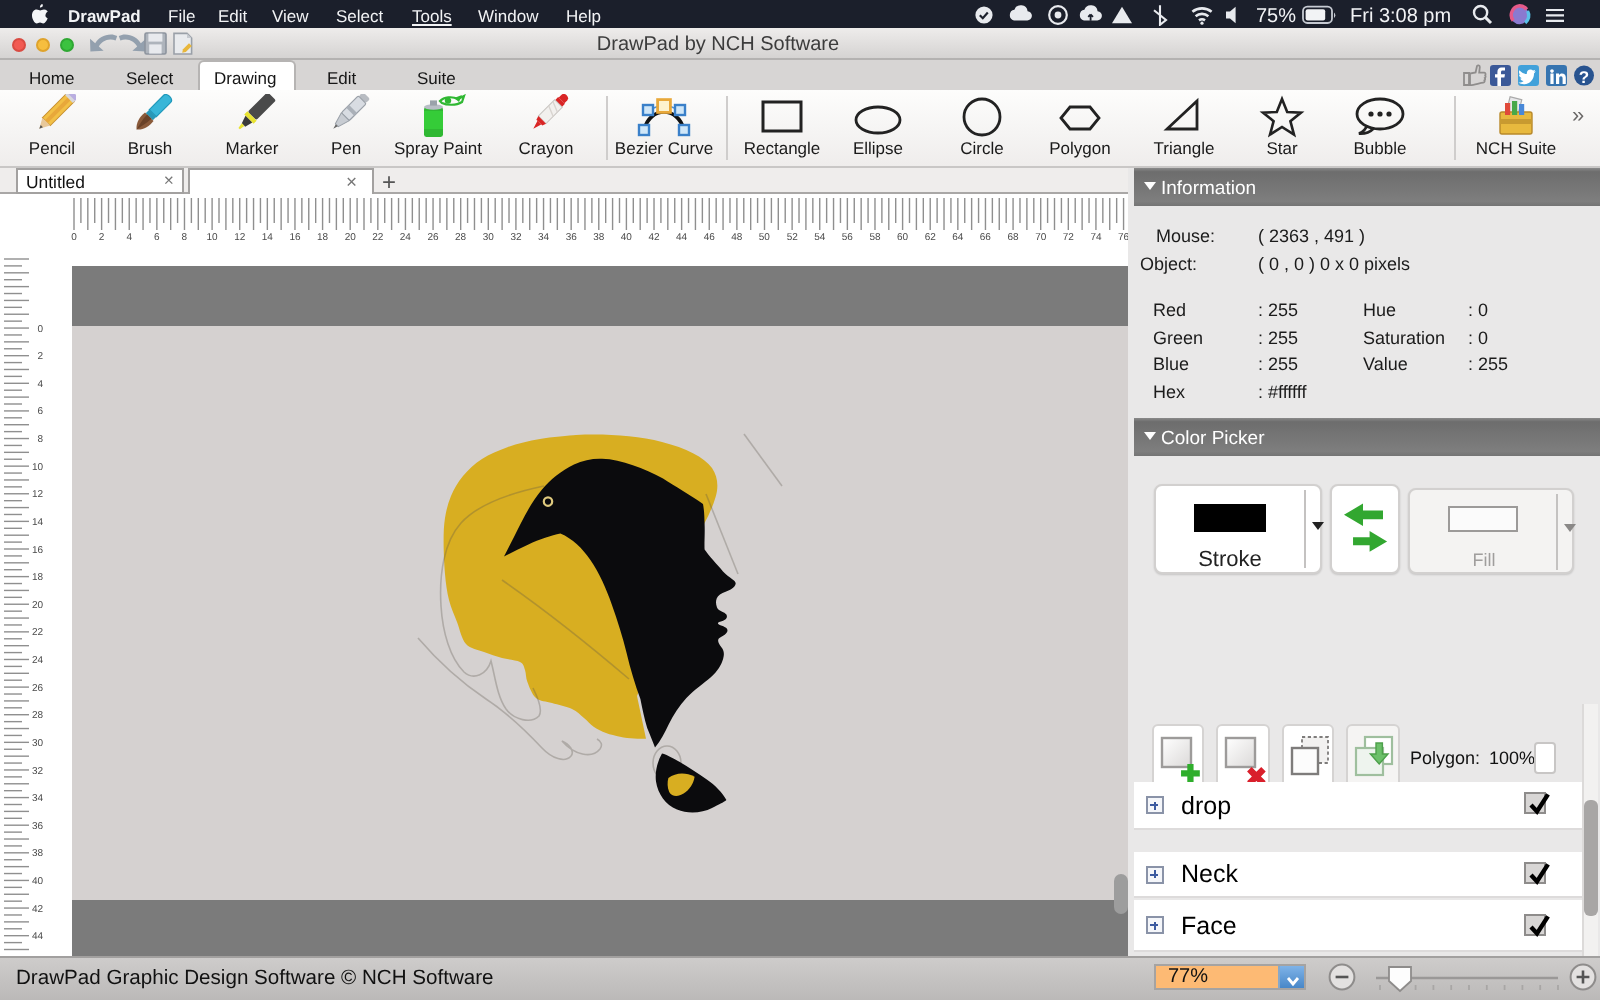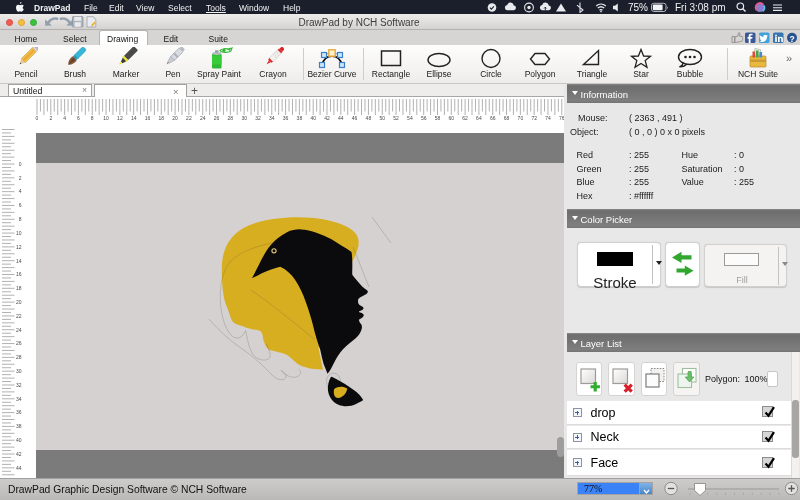--- a/index.html
+++ b/index.html
@@ -707,41 +707,37 @@
     <span class="itxt" style="left:170px;top:93px;">: 255</span>
   <span class="itxt" style="left:12.5px;top:106.5px;">Hex</span>
     <span class="itxt" style="left:65px;top:106.5px;">: #ffffff</span>
 
   <div class="phead" style="top:125px;">
       <span class="tri"></span>
       <span class="ht">Color Picker</span>
     </div>
   <div class="cpbtn" style="left:12.5px;top:158px;width:84px;height:45px;">
     <div style="position:absolute;left:19px;top:9px;width:36px;height:13.5px;background:#000;"></div>
-    <div style="position:absolute;left:0;top:31px;width:75px;text-align:center;font-size:15px;color:#222;">Stroke</div>
+    <div style="position:absolute;left:0;top:31px;width:75px;text-align:center;font-size:11px;color:#222;">Stroke</div>
     <div style="position:absolute;left:74.5px;top:2px;width:1px;height:39px;background:#c4c2c1;"></div>
     <div style="position:absolute;left:78.5px;top:18px;width:0;height:0;border-left:3.5px solid transparent;border-right:3.5px solid transparent;border-top:4.5px solid #222;"></div>
   </div>
   <div class="cpbtn" style="left:101px;top:158px;width:34.5px;height:45px;">
     <svg style="position:absolute;left:4.5px;top:8px" width="25" height="30" viewBox="0 0 25 30">
       <path d="M10.5 0.8v3.4h10v4.4h-10V12L1 6.4Z" fill="#32a730"></path>
       <path d="M14 14.5v3.4H5v4.4h9v3.5l9.5-5.6Z" fill="#32a730" transform="scale(0.92) translate(1,1.2)"></path>
     </svg>
   </div>
   <div class="cpbtn" style="left:140px;top:159.5px;width:82.5px;height:43.5px;background:#f4f3f2;">
     <div style="position:absolute;left:19px;top:8px;width:34.5px;height:13px;background:#fbfbfb;border:1px solid #9c9a99;"></div>
     <div style="position:absolute;left:0;top:30px;width:74px;text-align:center;font-size:9px;color:#a09e9d;">Fill</div>
     <div style="position:absolute;left:73px;top:2px;width:1px;height:38px;background:#c4c2c1;"></div>
     <div style="position:absolute;left:77px;top:17px;width:0;height:0;border-left:3.5px solid transparent;border-right:3.5px solid transparent;border-top:4.5px solid #8a8887;"></div>
   </div>
 
-  <div class="phead" style="top:249px;">
-      <span class="tri"></span>
-      <span class="ht">Layer List</span>
-    </div>
   <div class="lbtn" style="left:11.5px;top:278px;width:26.5px;height:34px;">
     <svg width="26" height="33" viewBox="0 0 26 33">
         <rect x="4" y="6" width="14.5" height="14.5" fill="url(#g1)" stroke="#9d9b9a" stroke-width="1.2"></rect>
         <defs>
           <linearGradient id="g1" x1="0" y1="0" x2="1" y2="1">
             <stop offset="0" stop-color="#ffffff"></stop>
             <stop offset="1" stop-color="#dbd9d8"></stop>
           </linearGradient>
         </defs>
         <path d="M16.5 19.5h3.4v3.4h3.4v3.4h-3.4v3.4h-3.4v-3.4h-3.4v-3.4h3.4z" fill="#2fae2c" transform="scale(0.92) translate(1.6,1.2)"></path>
@@ -771,21 +767,21 @@
     <svg width="26" height="33" viewBox="0 0 26 33">
         <rect x="8.5" y="5.5" width="13.5" height="13.5" fill="#fff" stroke="#9fbf9e" stroke-width="1.1"></rect>
         <rect x="4" y="11" width="13.5" height="13.5" fill="#eef4ee" stroke="#9fbf9e" stroke-width="1.1"></rect>
         <path d="M14 8.5h3.2v5.5h2.8l-4.4 5-4.4-5h2.8z" fill="#6cc06a" stroke="#4da04b" stroke-width="0.7"></path>
       </svg>
   </div>
   <span class="abs" style="left:141px;top:290px;font-size:9px;color:#111;">Polygon:</span>
   <span class="abs" style="left:180.5px;top:290px;font-size:9px;color:#111;text-align:right;">100%</span>
   <div class="abs" style="left:203px;top:286.5px;width:11px;height:16px;background:#fff;border:1px solid #c8c6c5;border-radius:2px;"></div>
 
-  <div class="lrow" style="top:317px;">
+  <div class="lrow" style="top:307px;">
       <span class="lplus"></span>
       <span class="lname">drop</span>
     <span class="lcheck">
         <svg width="15" height="15" viewBox="0 0 15 15">
           <path d="M3.5 8.5l3 3.2 5.5-8.5" fill="none" stroke="#000" stroke-width="2.2"></path>
         </svg>
       </span>
     </div>
   <div class="lrow" style="top:366px;height:26px;">
       <span class="lplus" style="top:8px;"></span>
@@ -805,21 +801,21 @@
         </svg>
       </span>
     </div>
 
   <div class="abs" style="left:227px;top:268px;width:8px;height:126px;background:#f2f1f0;border-left:1px solid #dcdad9;"></div>
   <div class="abs" style="left:228px;top:316px;width:6.5px;height:58px;background:#a8a6a5;border-radius:3px;"></div>
 </div>
 
 <div id="statusbar" class="abs"></div>
 <span class="abs" style="left:8px;top:483.5px;font-size:10.3px;color:#111;">DrawPad Graphic Design Software © NCH Software</span>
-<div class="abs" style="left:577px;top:481.5px;width:76px;height:13px;background:#3b82f6;border:1px solid #a5a3a2;font-family:Liberation Serif, serif;">
+<div class="abs" style="left:577px;top:481.5px;width:76px;height:13px;background:#fdba74;border:1px solid #a5a3a2;">
   <span style="position:absolute;left:6px;top:0.5px;font-size:10px;color:#111;">77%</span>
   <div style="position:absolute;right:0;top:0;width:13px;height:11.5px;background:linear-gradient(#7fb3e8,#4887c8);border-left:1px solid #88a8c8;">
     <svg width="13" height="11">
         <path d="M4 4l2.5 3L9 4" fill="none" stroke="#fff" stroke-width="1.4"></path>
       </svg>
   </div>
 </div>
 <svg class="abs" style="left:663px;top:480.5px" width="137" height="17" viewBox="0 0 137 17">
   <circle cx="8" cy="7.5" r="6.2" fill="#e3e1e0" stroke="#8e8c8b" stroke-width="1"></circle>
     <path d="M4.8 7.5h6.4" stroke="#555" stroke-width="1.3"></path>

